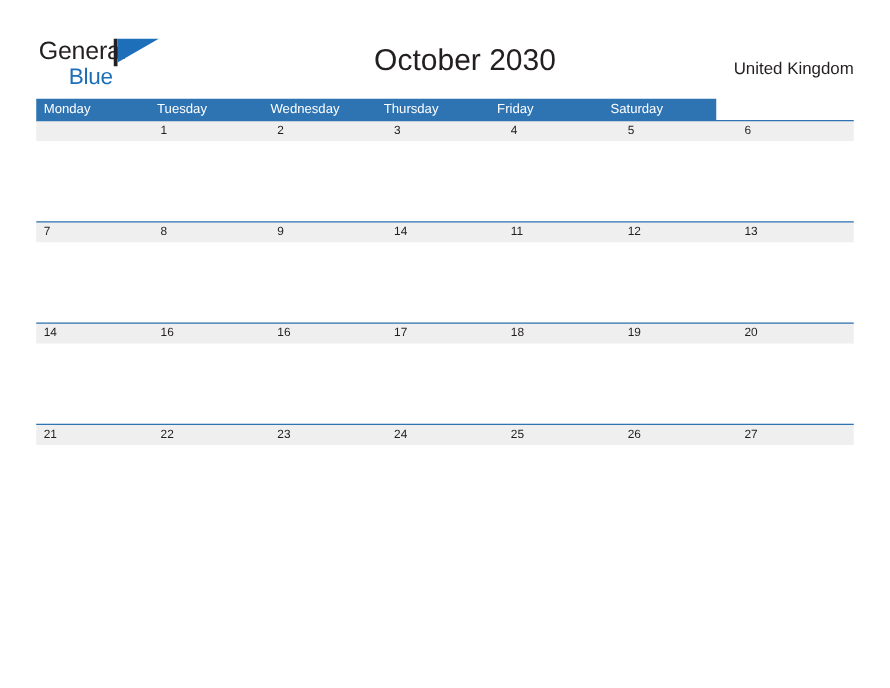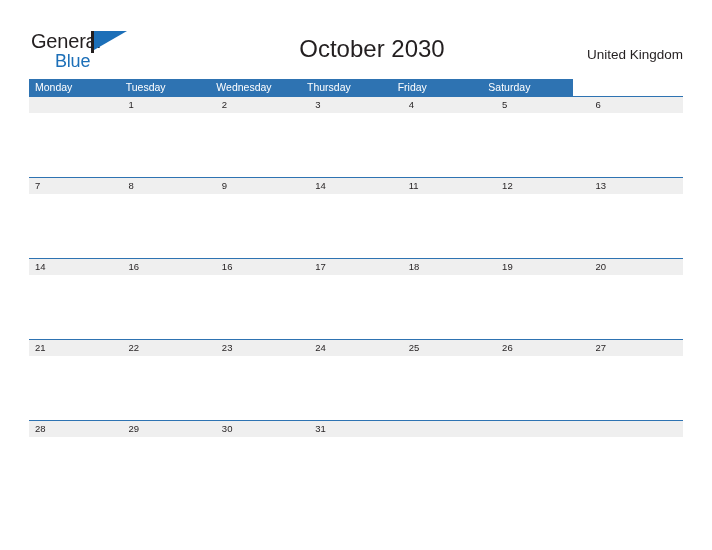--- a/index.html
+++ b/index.html
@@ -288,29 +288,20 @@
         <div class="body-cell"></div>
         <div class="body-cell"></div>
         <div class="body-cell"></div>
         <div class="body-cell"></div>
         <div class="body-cell"></div>
         <div class="body-cell"></div>
       </div>
     </div>
 
     <div class="week">
-      <div class="date-strip">
-        <div class="date-cell">28</div>
-        <div class="date-cell">29</div>
-        <div class="date-cell">30</div>
-        <div class="date-cell">31</div>
-        <div class="date-cell"></div>
-        <div class="date-cell"></div>
-        <div class="date-cell"></div>
-      </div>
       <div class="body-strip">
         <div class="body-cell"></div>
         <div class="body-cell"></div>
         <div class="body-cell"></div>
         <div class="body-cell"></div>
         <div class="body-cell"></div>
         <div class="body-cell"></div>
         <div class="body-cell"></div>
       </div>
     </div>

